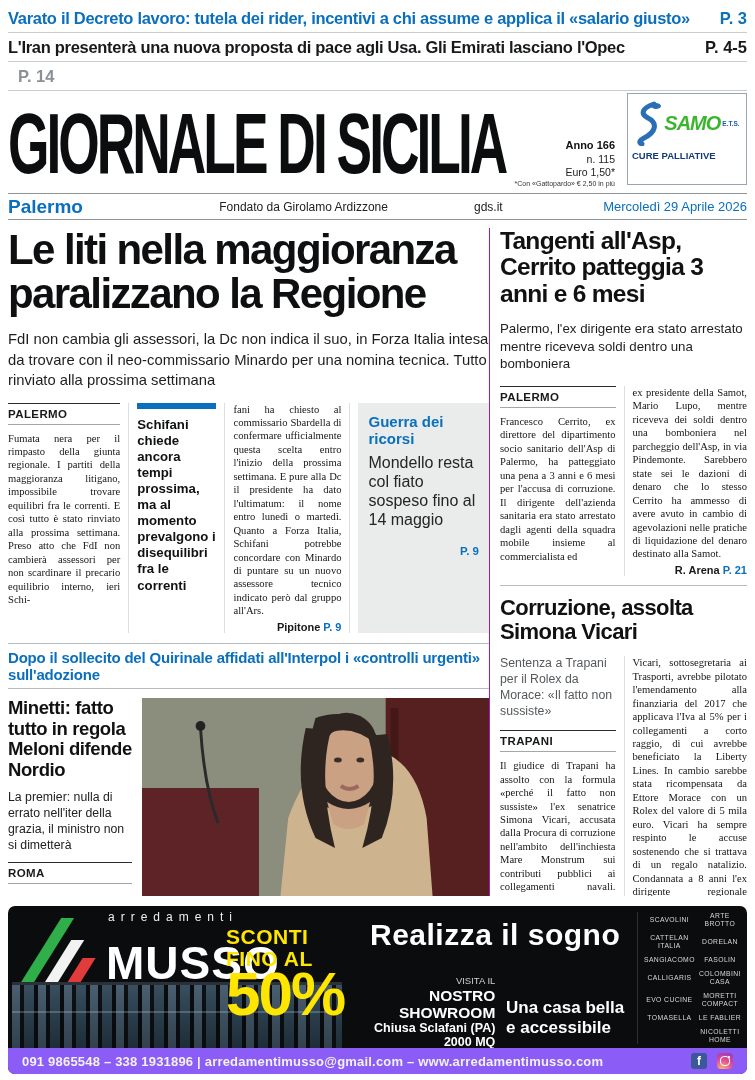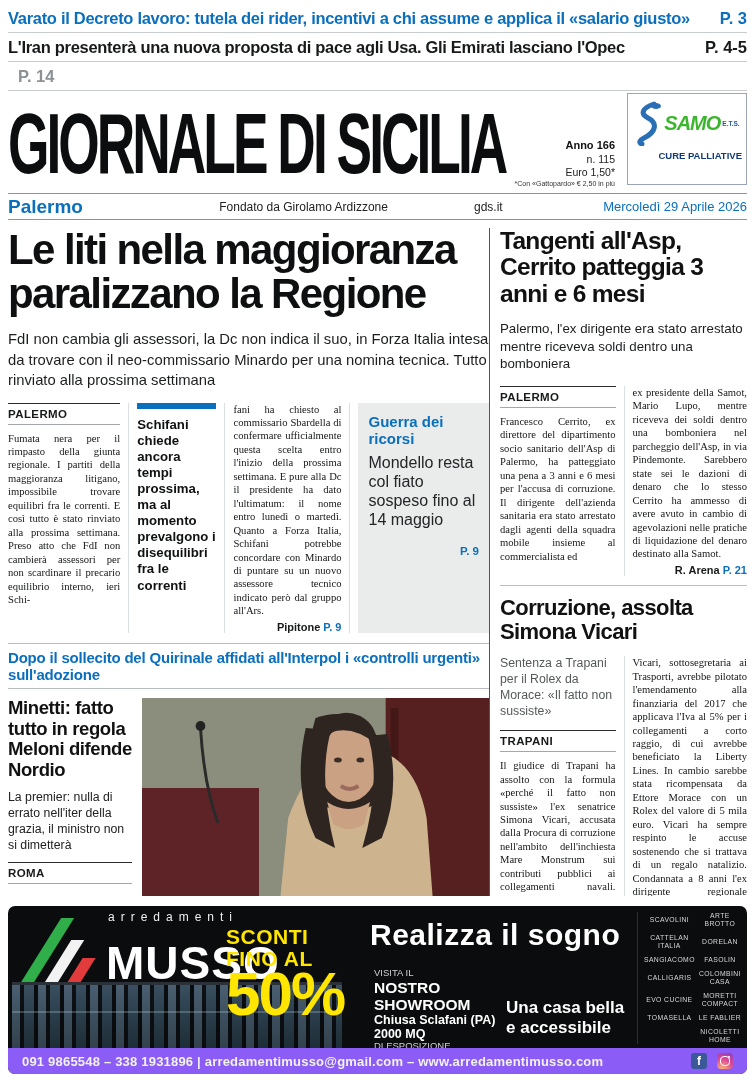--- a/index.html
+++ b/index.html
@@ -23,21 +23,21 @@
                 transform-origin:left top; white-space:nowrap; }
   .edition { position:absolute; right:132px; top:48px; text-align:right; line-height:1.25; }
   .ed-anno { font-weight:bold; font-size:11px; }
   .ed-line { font-size:10.5px; color:#222; }
   .ed-note { font-size:7px; color:#333; margin-top:1px; white-space:nowrap; }
   .samo-box { position:absolute; right:0; top:2px; width:120px; height:92px;
               border:1px solid #9aa4b5; background:#fff; padding:6px 4px; }
   .samo-row { display:flex; align-items:center; justify-content:center; }
   .samo-name { color:#3cb52e; font-weight:900; font-size:20px; font-style:italic; letter-spacing:-1px;}
   .samo-ets { color:#1d5ba8; font-weight:bold; font-size:6.5px; margin-left:2px; }
-  .samo-tag { color:#123a7a; font-weight:bold; font-size:9.5px; text-align:right; margin-top:4px; }
+  .samo-tag { color:#123a7a; font-weight:bold; font-size:9.5px; text-align:left; margin-top:4px; }
 
   
   .datebar { display:flex; align-items:center; height:27px;
              border-top:1px solid #8f9498; border-bottom:1px solid #8f9498; }
   .db-section { color:#0a6fbd; font-weight:800; font-size:19px; width:25%; }
   .db-founded { font-size:12px; color:#222; width:30%; text-align:center; }
   .db-site { font-size:12px; color:#222; width:20%; text-align:center; }
   .db-date { color:#0a6fbd; font-size:13px; width:25%; text-align:right; }
 
   
@@ -106,21 +106,21 @@
       background:
         repeating-linear-gradient(90deg, rgba(130,170,200,.35) 0 8px, rgba(10,12,15,.9) 8px 12px,
           rgba(90,140,170,.28) 12px 22px, rgba(8,10,12,.95) 22px 26px),
         linear-gradient(180deg,#2c3743 0%, #141a20 60%, #07090b 100%); }
   .ad-building:after { content:""; position:absolute; left:0; top:26px; width:100%; height:2px; background:rgba(200,220,235,.25); }
   .ad-sconti { position:absolute; left:218px; top:20px; color:#ffe600; font-weight:900;
                font-size:21px; line-height:1.05; letter-spacing:.5px; }
   .ad-50 { position:absolute; left:218px; top:52px; color:#ffe600; font-weight:900;
            font-size:62px; letter-spacing:-2px; }
   .ad-slogan { position:absolute; left:362px; top:12px; font-size:30px; font-weight:900; letter-spacing:.5px;}
-  .ad-visit { position:absolute; left:366px; top:62px; line-height:1.12; }
+  .ad-visit { position:absolute; left:366px; top:70px; line-height:1.12;text-align:right; }
   .ad-visit .v1 { font-size:9.5px; color:#cfcfcf; }
   .ad-visit .v2 { font-size:15.5px; font-weight:900; }
   .ad-visit .v3 { font-size:12.5px; font-weight:800; }
   .ad-visit .v4 { font-size:9.5px; color:#cfcfcf; font-weight:400; }
   .ad-tagline { position:absolute; left:498px; top:92px; font-size:17px; font-weight:800; line-height:1.15;}
   .ad-brands { position:absolute; right:6px; top:6px; width:104px; height:132px;
                border-left:1px solid #2c2e30; padding-left:6px;
                display:grid; grid-template-columns:1fr 1fr; gap:6px 4px; align-content:space-between; }
   .brand { font-size:6.8px; color:#d8d8d8; text-align:center; letter-spacing:.4px;
            text-transform:uppercase; line-height:1.15; align-self:center; }

